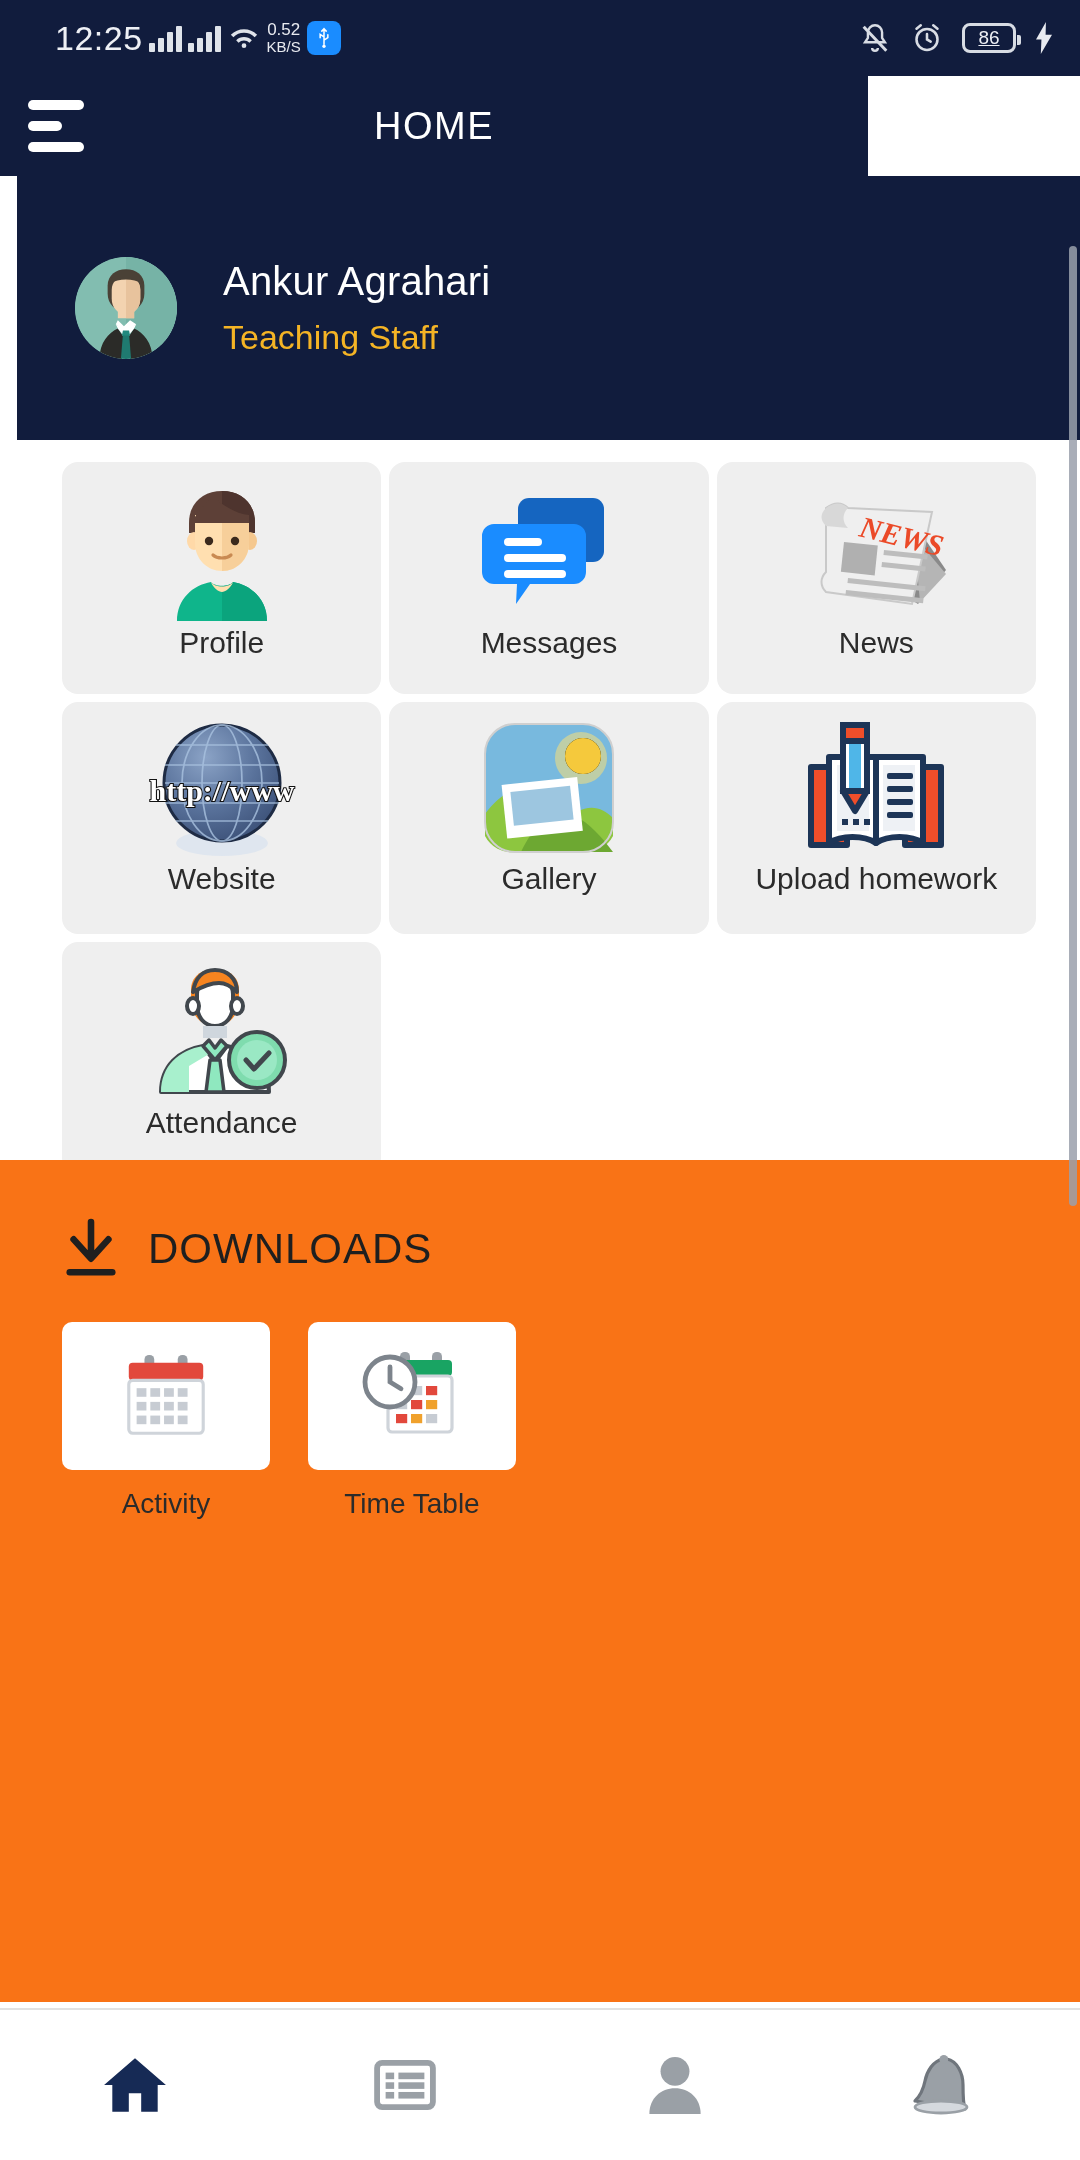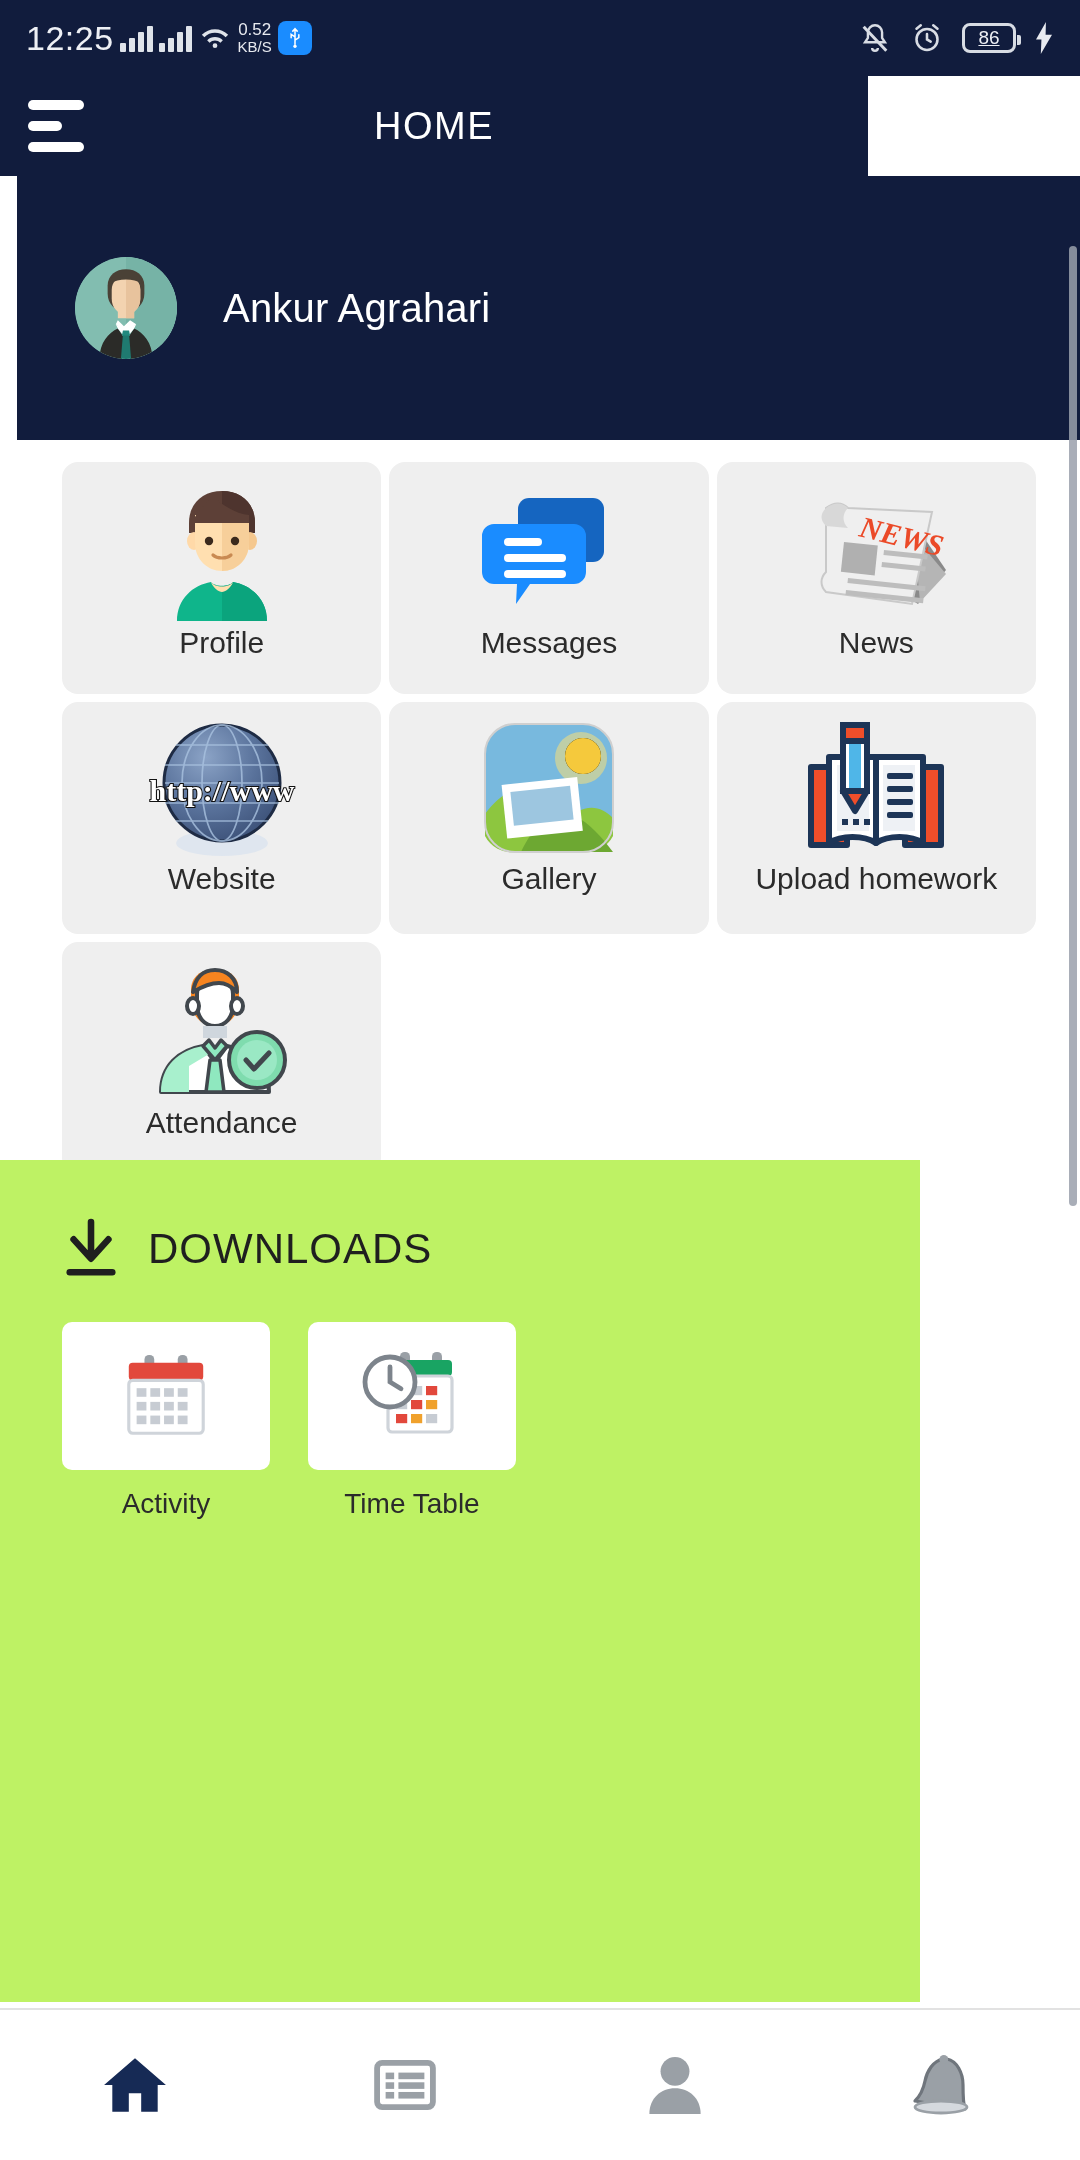--- a/index.html
+++ b/index.html
@@ -10,21 +10,21 @@
     overflow: hidden;
   }
   .phone { position: relative; width: 1080px; height: 2160px; background: #ffffff; }
 
   
   .statusbar {
     position: absolute; left: 0; top: 0; width: 1080px; height: 76px;
     background: #111c3d; display: flex; align-items: center;
     padding: 0 26px; color: #e8eaf0;
   }
-  .sb-left { display: flex; align-items: center; gap: 6px; }
+  .sb-left { display: flex; align-items: center; gap: 6px; margin-left: 29px; }
   .sb-right { margin-left: auto; display: flex; align-items: center; gap: 18px; }
   .sb-time { font-size: 34px; letter-spacing: 0.5px; color: #eef0f5; font-weight: 400; }
   .sig { display: flex; align-items: flex-end; gap: 3px; height: 28px; }
   .sig i { display: block; width: 6px; background: #dfe3ea; border-radius: 1px; }
   .sig i:nth-child(1) { height: 9px; }
   .sig i:nth-child(2) { height: 14px; }
   .sig i:nth-child(3) { height: 20px; }
   .sig i:nth-child(4) { height: 26px; }
   .netspd { font-size: 17px; line-height: 17px; text-align: center; color: #e8eaf0; }
   .netspd span { display: block; font-size: 15px; }
@@ -87,22 +87,22 @@
   }
   .tile .ico { height: 140px; display: flex; align-items: center; justify-content: center; }
   .tile .lbl {
     font-size: 30px; color: #2b2b2b; text-align: center;
     line-height: 1.12; margin-top: 6px; padding: 0 6px;
   }
   .tile.tall .lbl { margin-top: 2px; }
 
   
   .downloads {
-    position: absolute; left: 0; top: 1160px; width: 920px; height: 842px;
-    background: #bef264; padding: 58px 0 0 62px;
+    position: absolute; left: 0; top: 1160px; width: 1080px; height: 842px;
+    background: #f97316; padding: 58px 0 0 62px;
   }
   .dl-head { display: flex; align-items: center; gap: 28px; }
   .dl-title { font-size: 42px; color: #1f1f1f; letter-spacing: 1px; }
   .dl-row { display: flex; gap: 38px; margin-top: 42px; }
   .dl-item { width: 208px; cursor: pointer; }
   .dl-card {
     width: 208px; height: 148px; background: #ffffff; border-radius: 10px;
     display: flex; align-items: center; justify-content: center;
   }
   .dl-lbl { text-align: center; font-size: 28px; color: #2b2b2b; margin-top: 18px; }
@@ -202,20 +202,21 @@
         <path d="M50 50h8v10h-8z" fill="#e8c39d"></path>
         <path d="M24 100c0-16 9-26 18-30l8 12 8-12c9 4 18 14 18 30z" fill="#2b2b28"></path>
         <path d="M42 70l8 10 8-10 2-4-10 6-10-6z" fill="#ffffff"></path>
         <path d="M40 66l10 8-4 26h8l-4-26 10-8-6-4-6 6-6-6z" fill="#ffffff"></path>
         <path d="M47 76h6l2 24h-10z" fill="#1f7a70"></path>
         <path d="M47 72h6l1 5h-8z" fill="#22897e"></path>
       </svg>
     </div>
     <div class="profile-text">
       <div class="pname">Ankur Agrahari</div>
+      <div class="prole">Teaching Staff</div>
     </div>
   </div>
 
   <div class="gridwrap">
     <div class="grid">
 
       <div class="tile">
         <div class="ico">
           <svg width="150" height="142" viewBox="0 0 150 142">
             <path d="M42 44c0-20 14-32 33-32s33 12 33 32v10H42z" fill="#5d4037"></path>

